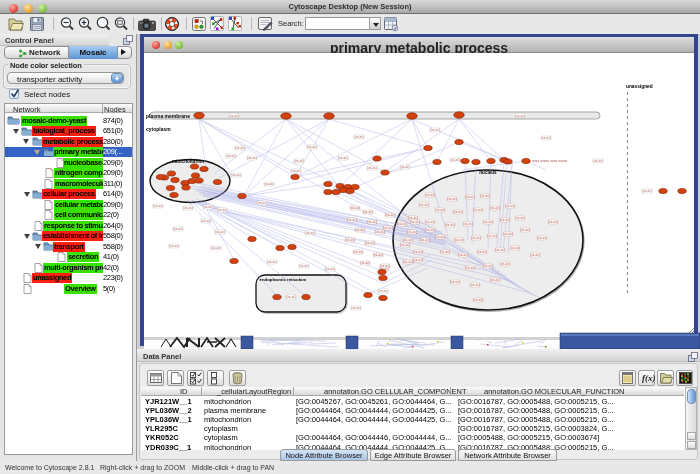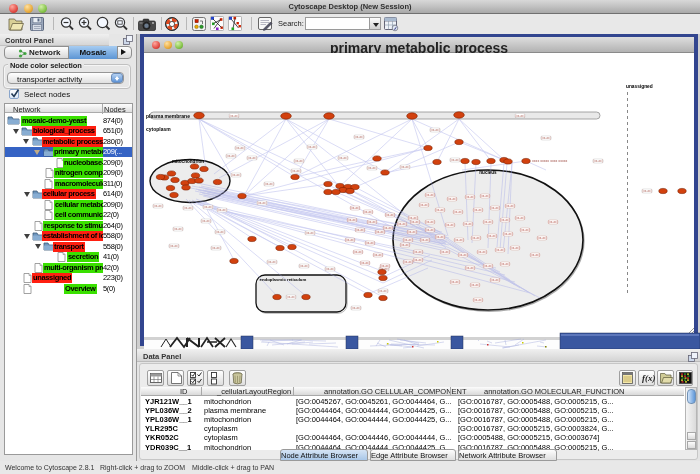--- a/index.html
+++ b/index.html
@@ -57,21 +57,21 @@
 #dpthead span{position:absolute;top:0px;padding-left:13px;}
 .hsep{position:absolute;top:0;width:1px;height:9px;background:#a8a8a8;}
 .dprow{position:absolute;width:543px;height:9px;font-size:7.5px;color:#000;white-space:nowrap;}
 .c1{position:absolute;left:4px;top:0;font-weight:bold;font-size:7.5px;}
 .c2{position:absolute;left:63px;top:0;}
 .c3{position:absolute;left:155px;top:0;}
 .c4{position:absolute;left:317px;top:0;}
 #dpscroll{position:absolute;left:545px;top:23px;width:12px;height:63px;background:linear-gradient(90deg,#f5f5f5,#dadada);border:1px solid #b5b5b5;}
 #dpthumb{position:absolute;left:1px;top:1px;width:9px;height:15px;background:linear-gradient(90deg,#cfe3fa,#5d96d8);border-radius:4px;border:0.5px solid #7191b5;}
 .scrbtn{position:absolute;left:1px;width:9px;height:8px;background:linear-gradient(#fcfcfc,#dcdcdc);border:1px solid #a8a8a8;}
-.dptab{position:absolute;top:100px;height:12px;background:linear-gradient(#fdfdfd,#dedede);border:1px solid #9a9a9a;border-radius:3px 3px 0 0;font-size:7.5px;color:#111;line-height:11px;}
+.dptab{position:absolute;top:100px;height:12px;background:linear-gradient(#fdfdfd,#dedede);border:1px solid #9a9a9a;border-radius:3px 3px 0 0;font-size:7.5px;color:#111;text-align:center;line-height:11px;}
 #statusbar{left:0;top:461px;width:700px;height:13px;background:#e8e8e8;font-size:7px;color:#333;}
 #statusbar span{position:absolute;top:3px;}
 </style>
 </head>
 <body>
 <div id="titlebar" class="abs">
   <div class="light" style="left:9px;background:radial-gradient(circle at 35% 30%,#ffa79e,#e04a42 62%,#a8251d);"></div>
   <div class="light" style="left:24px;background:radial-gradient(circle at 35% 30%,#ffe0a0,#e8a93a 62%,#bd831b);"></div>
   <div class="light" style="left:38px;background:radial-gradient(circle at 35% 30%,#d2f0a8,#84c348 62%,#588f25);"></div>
   <div class="title">Cytoscape Desktop (New Session)</div>

